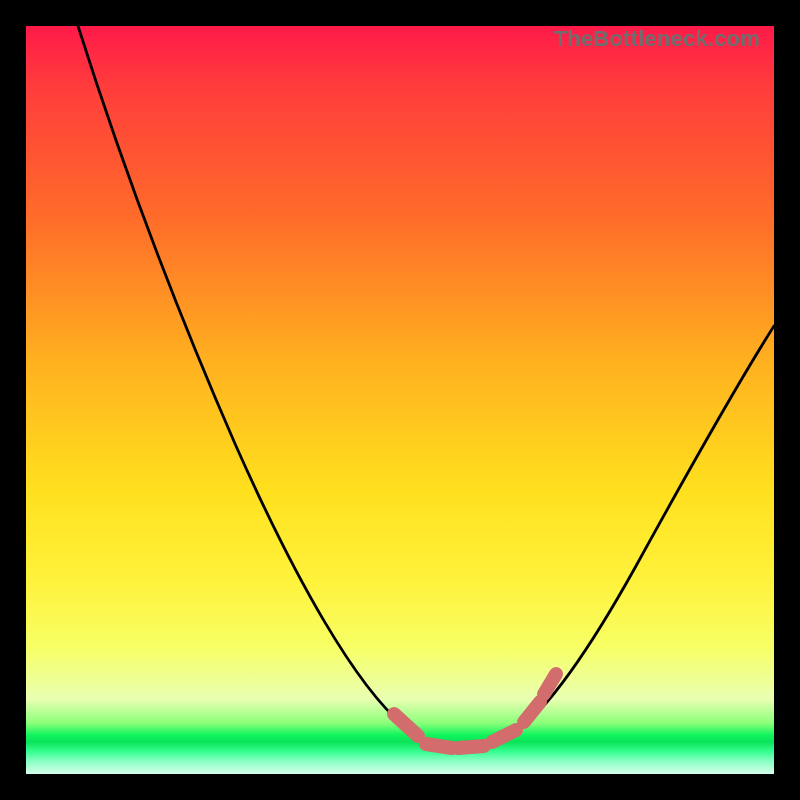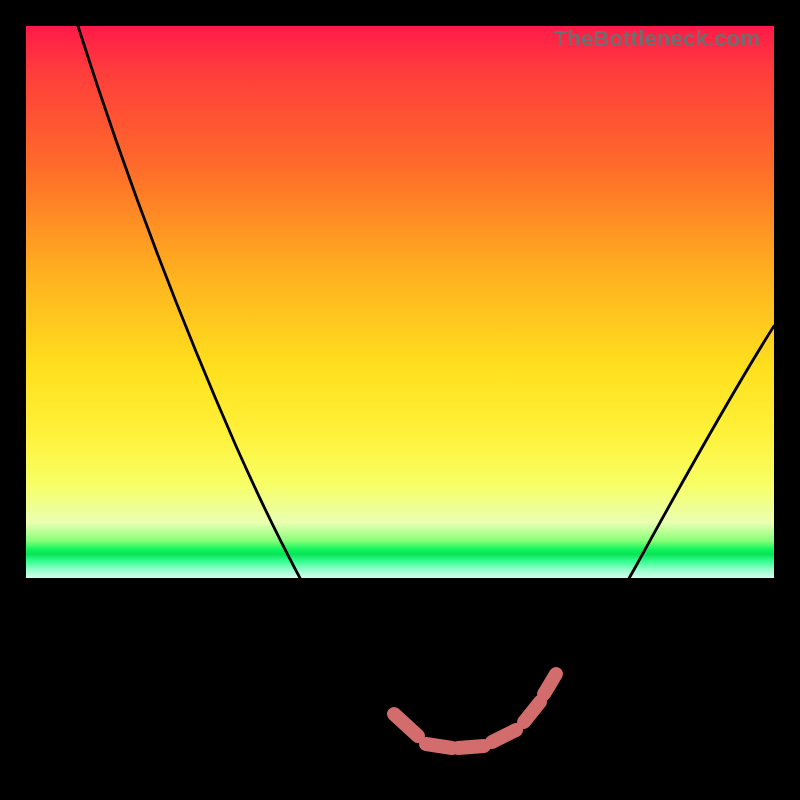--- a/index.html
+++ b/index.html
@@ -17,21 +17,21 @@
     top: 12px;
     width: 776px;
     height: 776px;
     background: #000000;
   }
   .plot-area {
     position: absolute;
     left: 14px;
     top: 14px;
     width: 748px;
-    height: 552px;
+    height: 748px;
     
     background: linear-gradient(
       to bottom,
       #ff1a49 0%,
       #ff3c3c 8%,
       #ff6a2a 25%,
       #ffb11f 45%,
       #ffe01e 62%,
       #fff23b 74%,
       #f7ff65 83%,

